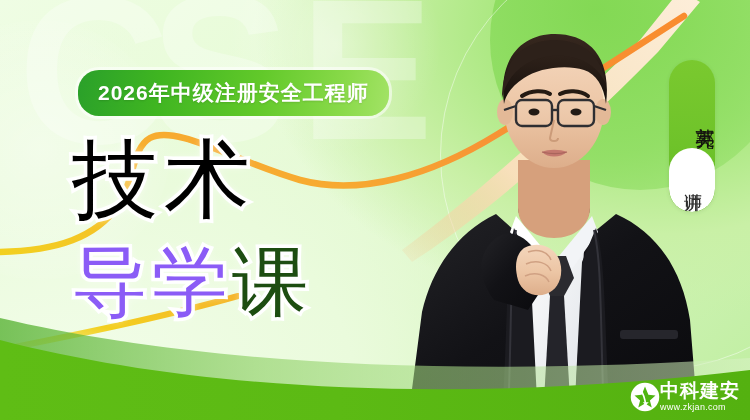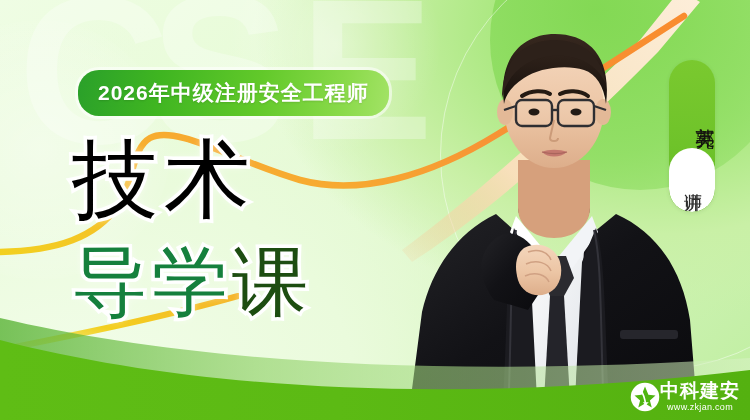--- a/index.html
+++ b/index.html
@@ -120,21 +120,21 @@
     text-shadow:0 0 10px rgba(255,255,255,0.95);
   }
   .title-sub {
     left:72px; top:244px;
     font-size:76px;
     letter-spacing:4px;
     -webkit-text-stroke:7px #ffffff;
     paint-order: stroke fill;
     text-shadow:0 0 10px rgba(255,255,255,0.95);
   }
-  .sub-black { color:#15803d; }
+  .sub-black { color:#8b5cf6; }
   .sub-green { color:#1d4d11; }
 
   
   .teacher-badge {
     position:absolute;
     right:35px; top:60px;
     width:46px; height:152px;
     border-radius:23px;
     background:linear-gradient(180deg, #7ac92f 0%, #6fc32a 55%, #63b923 100%);
     overflow:hidden;
@@ -174,21 +174,21 @@
     position:absolute;
     right:10px; bottom:8px;
     display:flex; align-items:center; gap:0;
   }
   .logo-mark { width:30px; height:30px; flex:0 0 30px; }
   .logo-text { display:flex; flex-direction:column; line-height:1; }
   .logo-name {
     color:#ffffff; font-size:19px; font-weight:bold; letter-spacing:1px;
   }
   .logo-url {
-    color:#ffffff; font-size:9px; letter-spacing:.3px; margin-top:3px;text-align:center;
+    color:#ffffff; font-size:9px; letter-spacing:.3px; margin-top:3px;
   }
 </style>
 </head>
 <body>
 
 <div id="poster">
 
   <div class="bg-base"></div>
   <div class="bg-soft-circle circ-c"></div>
   <div class="bg-soft-circle circ-d"></div>

